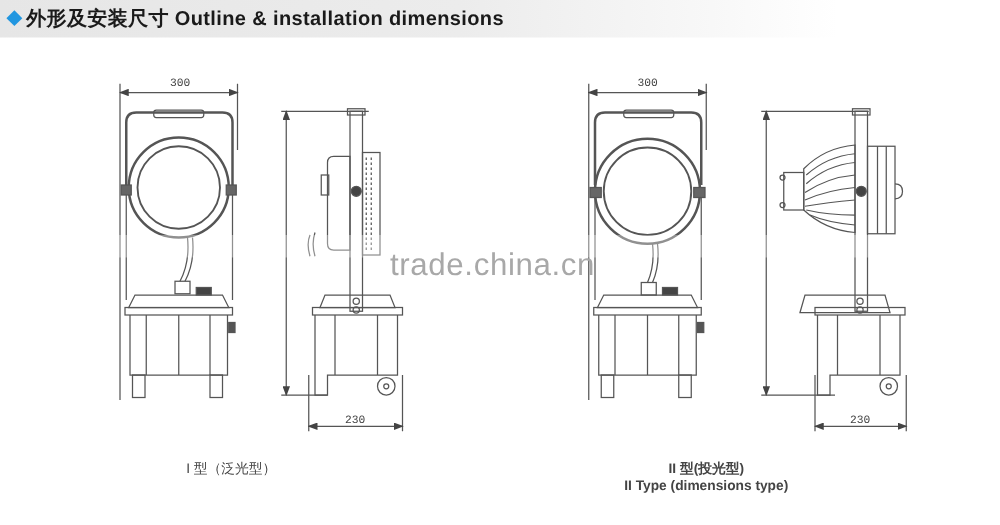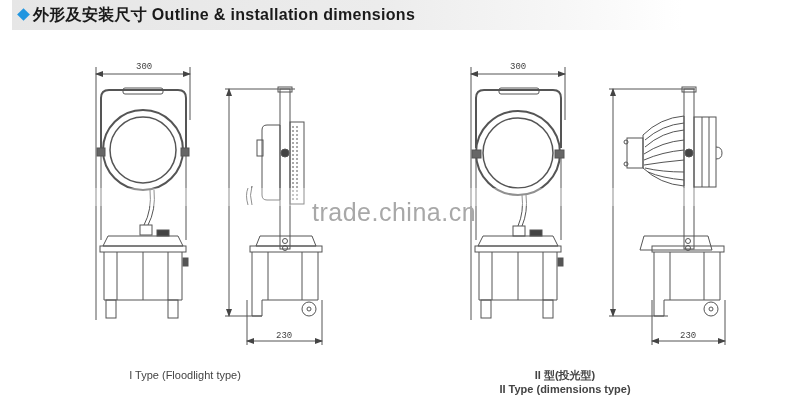--- a/index.html
+++ b/index.html
@@ -1,17 +1,17 @@
 <!DOCTYPE html>
 <html><head>
 <meta charset="utf-8">
 <style>
   html,body{margin:0;padding:0;background:#ffffff;}
   body{width:800px;height:420px;position:relative;overflow:hidden;font-family:"Liberation Sans",sans-serif;color:#333;}
-  .header{position:absolute;left:12px;top:0;width:670px;height:30px;background:linear-gradient(to right,#e6e6e6 0%,#ececec 55%,#f8f8f8 85%,#ffffff 100%);}
+  .header{position:absolute;left:0;top:0;width:670px;height:30px;background:linear-gradient(to right,#e6e6e6 0%,#ececec 55%,#f8f8f8 85%,#ffffff 100%);}
   .header .diamond{position:absolute;left:7px;top:10px;width:9px;height:9px;background:#2196e0;transform:rotate(45deg);}
   .header .title{position:absolute;left:21px;top:5px;font-size:16px;font-weight:bold;color:#1a1a1a;letter-spacing:0.3px;white-space:nowrap;}
   svg.draw{position:absolute;left:0;top:0;}
   .dim{position:absolute;font-size:9px;color:#444;font-family:Liberation Mono, monospace;}
   .cap{position:absolute;text-align:center;font-size:11px;color:#444;line-height:14px;}
   .watermark{position:absolute;left:312px;top:186px;font-size:25px;color:#a8a8a8;letter-spacing:0.5px;margin-top:12px;}
 </style>
 </head>
 <body>
 
@@ -153,18 +153,18 @@
 </svg>
 
 <div class="dim" style="left:136px;top:62px;">300</div>
 <div class="dim" style="left:276px;top:331px;">230</div>
 <div class="dim" style="left:510px;top:62px;">300</div>
 <div class="dim" style="left:680px;top:331px;">230</div>
 
 <div class="watermark">trade.china.cn</div>
 
 <div class="cap" style="left:110px;top:368px;width:150px;">
-  <div>I Type (Floodlight type)</div>
+  <div>I 型（泛光型）</div>
 </div>
 <div class="cap" style="left:480px;top:368px;width:170px;font-weight:bold;">
   <div>II 型(投光型)</div>
   <div>II Type  (dimensions type)</div>
 </div>
 
 </body></html>

